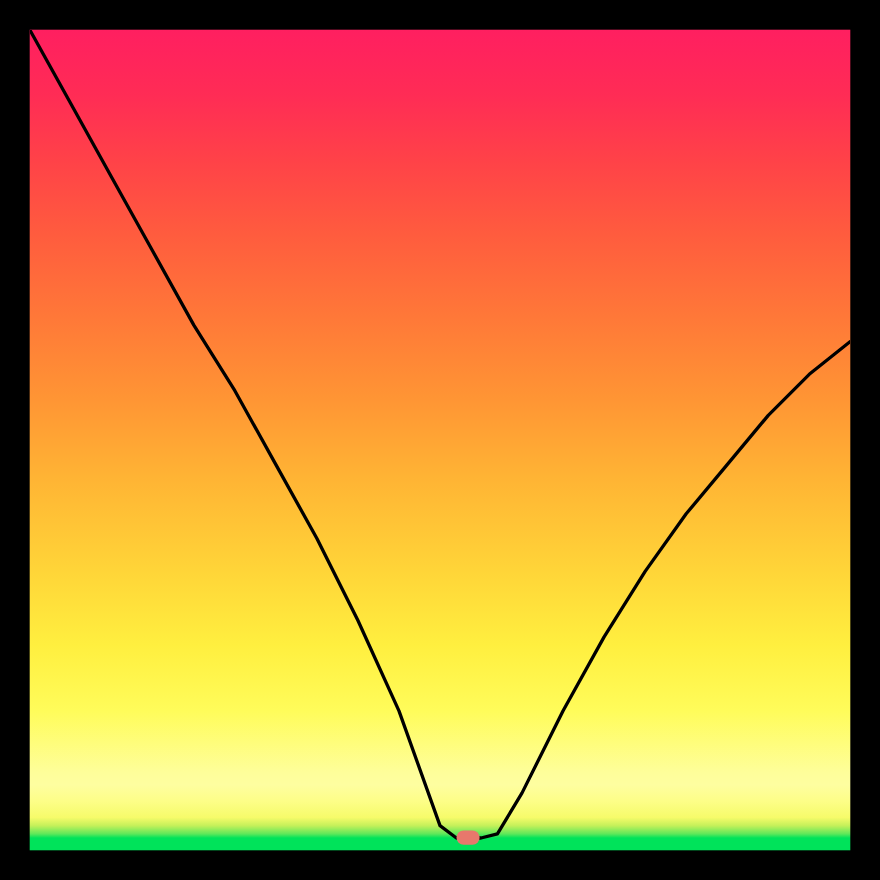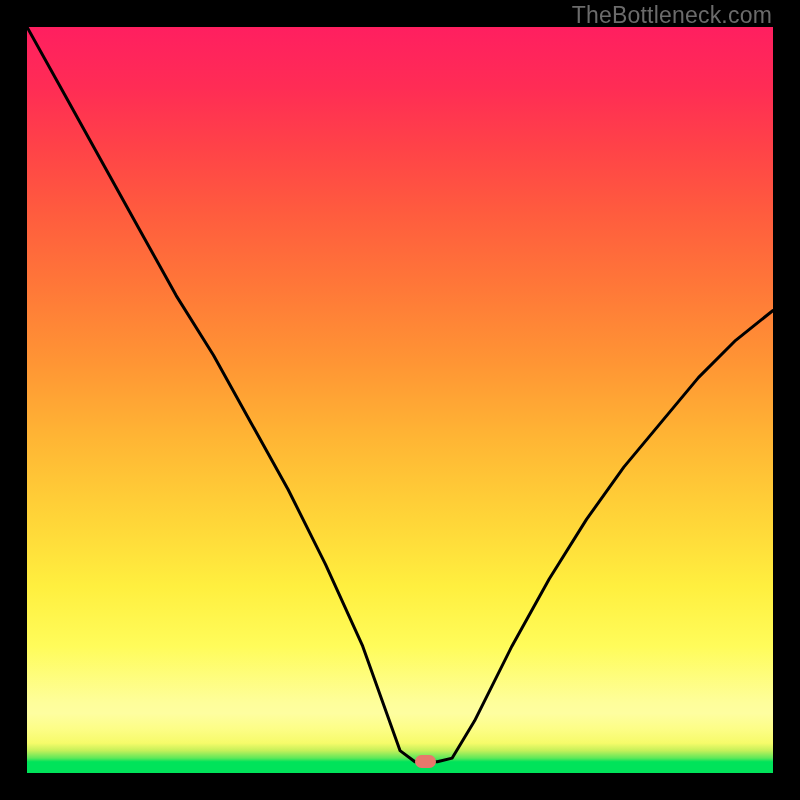--- a/index.html
+++ b/index.html
@@ -75,15 +75,14 @@
 
 <div class="frame">
 
   <div class="plot-area">
     <svg class="curve" width="746" height="746" viewBox="0 0 746 746">
       <path id="curve-path" fill="none" stroke="#000" stroke-width="3" stroke-linecap="round" stroke-linejoin="round" d="M0.0 0.0 L37.3 67.1 L74.6 134.3 L111.9 201.4 L149.2 268.6 L186.5 328.2 L223.8 395.4 L261.1 462.5 L298.4 537.1 L335.7 619.2 L373.0 723.6 L387.9 734.8 L410.3 734.8 L425.2 731.1 L447.6 693.8 L484.9 619.2 L522.2 552.0 L559.5 492.4 L596.8 440.1 L634.1 395.4 L671.4 350.6 L708.7 313.3 L746.0 283.5"></path>
     </svg>
     <div class="marker" id="marker" style="left: 387.864px; top: 728.31px; background: rgb(232, 120, 108);"></div>
   </div>
 
-  <div class="watermark">TheBottleneck.com</div>
 
 </div>
 
 </body></html>

